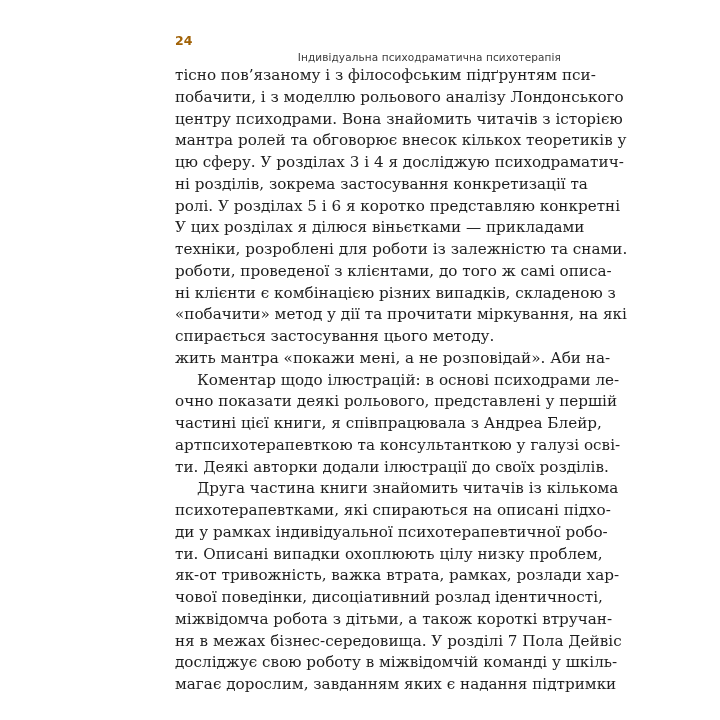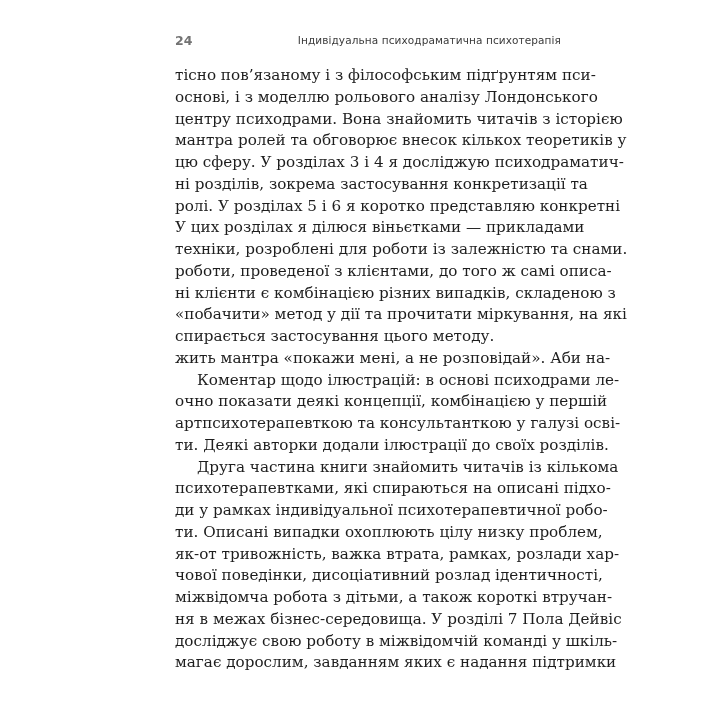--- a/index.html
+++ b/index.html
@@ -24,26 +24,26 @@
       height: 16px;
       font-family: "DejaVu Sans", sans-serif;
       color: #2a2a2a;
     }
     .page-number {
       position: absolute;
       left: 0;
       top: 0;
       font-size: 12.5px;
       font-weight: bold;
-      color: #737373;
+      color: #a16207;
     }
     .book-title {
       position: absolute;
       right: 0;
-      top: 1px;
+      top: 18px;
       font-size: 10.5px;
       color: #3a3a3a;
       letter-spacing: 0.1px;
       text-align: right;
     }
     .body-text {
       position: absolute;
       top: 65px;
       left: 175px;
       width: 386px;
@@ -71,35 +71,36 @@
 <body>
 
 <div class="page">
   <div class="running-head">
     <span class="page-number">24</span>
     <span class="book-title">Індивідуальна психодраматична психотерапія</span>
   </div>
 
   <div class="body-text">
     <span class="line">тісно пов’язаному і з філософським підґрунтям пси-</span>
-    <span class="line">основі, і з моделлю рольового аналізу Лондонського</span>
+    <span class="line">побачити, і з моделлю рольового аналізу Лондонського</span>
     <span class="line">центру психодрами. Вона знайомить читачів з історією</span>
     <span class="line">мантра ролей та обговорює внесок кількох теоретиків у</span>
     <span class="line">цю сферу. У розділах 3 і 4 я досліджую психодраматич-</span>
     <span class="line">ні розділів, зокрема застосування конкретизації та</span>
     <span class="line">ролі. У розділах 5 і 6 я коротко представляю конкретні</span>
     <span class="line">У цих розділах я ділюся віньєтками — прикладами</span>
     <span class="line">техніки, розроблені для роботи із залежністю та снами.</span>
     <span class="line">роботи, проведеної з клієнтами, до того ж самі описа-</span>
     <span class="line">ні клієнти є комбінацією різних випадків, складеною з</span>
     <span class="line">«побачити» метод у дії та прочитати міркування, на які</span>
     <span class="line last">спирається застосування цього методу.</span>
     <span class="line">жить мантра «покажи мені, а не розповідай». Аби на-</span>
     <span class="line indent">Коментар щодо ілюстрацій: в основі психодрами ле-</span>
-    <span class="line">очно показати деякі концепції, комбінацією у першій</span>
+    <span class="line">очно показати деякі рольового, представлені у першій</span>
+    <span class="line">частині цієї книги, я співпрацювала з Андреа Блейр,</span>
     <span class="line">артпсихотерапевткою та консультанткою у галузі осві-</span>
     <span class="line last">ти. Деякі авторки додали ілюстрації до своїх розділів.</span>
     <span class="line indent">Друга частина книги знайомить читачів із кількома</span>
     <span class="line">психотерапевтками, які спираються на описані підхо-</span>
     <span class="line">ди у рамках індивідуальної психотерапевтичної робо-</span>
     <span class="line">ти. Описані випадки охоплюють цілу низку проблем,</span>
     <span class="line">як-от тривожність, важка втрата, рамках, розлади хар-</span>
     <span class="line">чової поведінки, дисоціативний розлад ідентичності,</span>
     <span class="line">міжвідомча робота з дітьми, а також короткі втручан-</span>
     <span class="line">ня в межах бізнес-середовища. У розділі 7 Пола Дейвіс</span>

